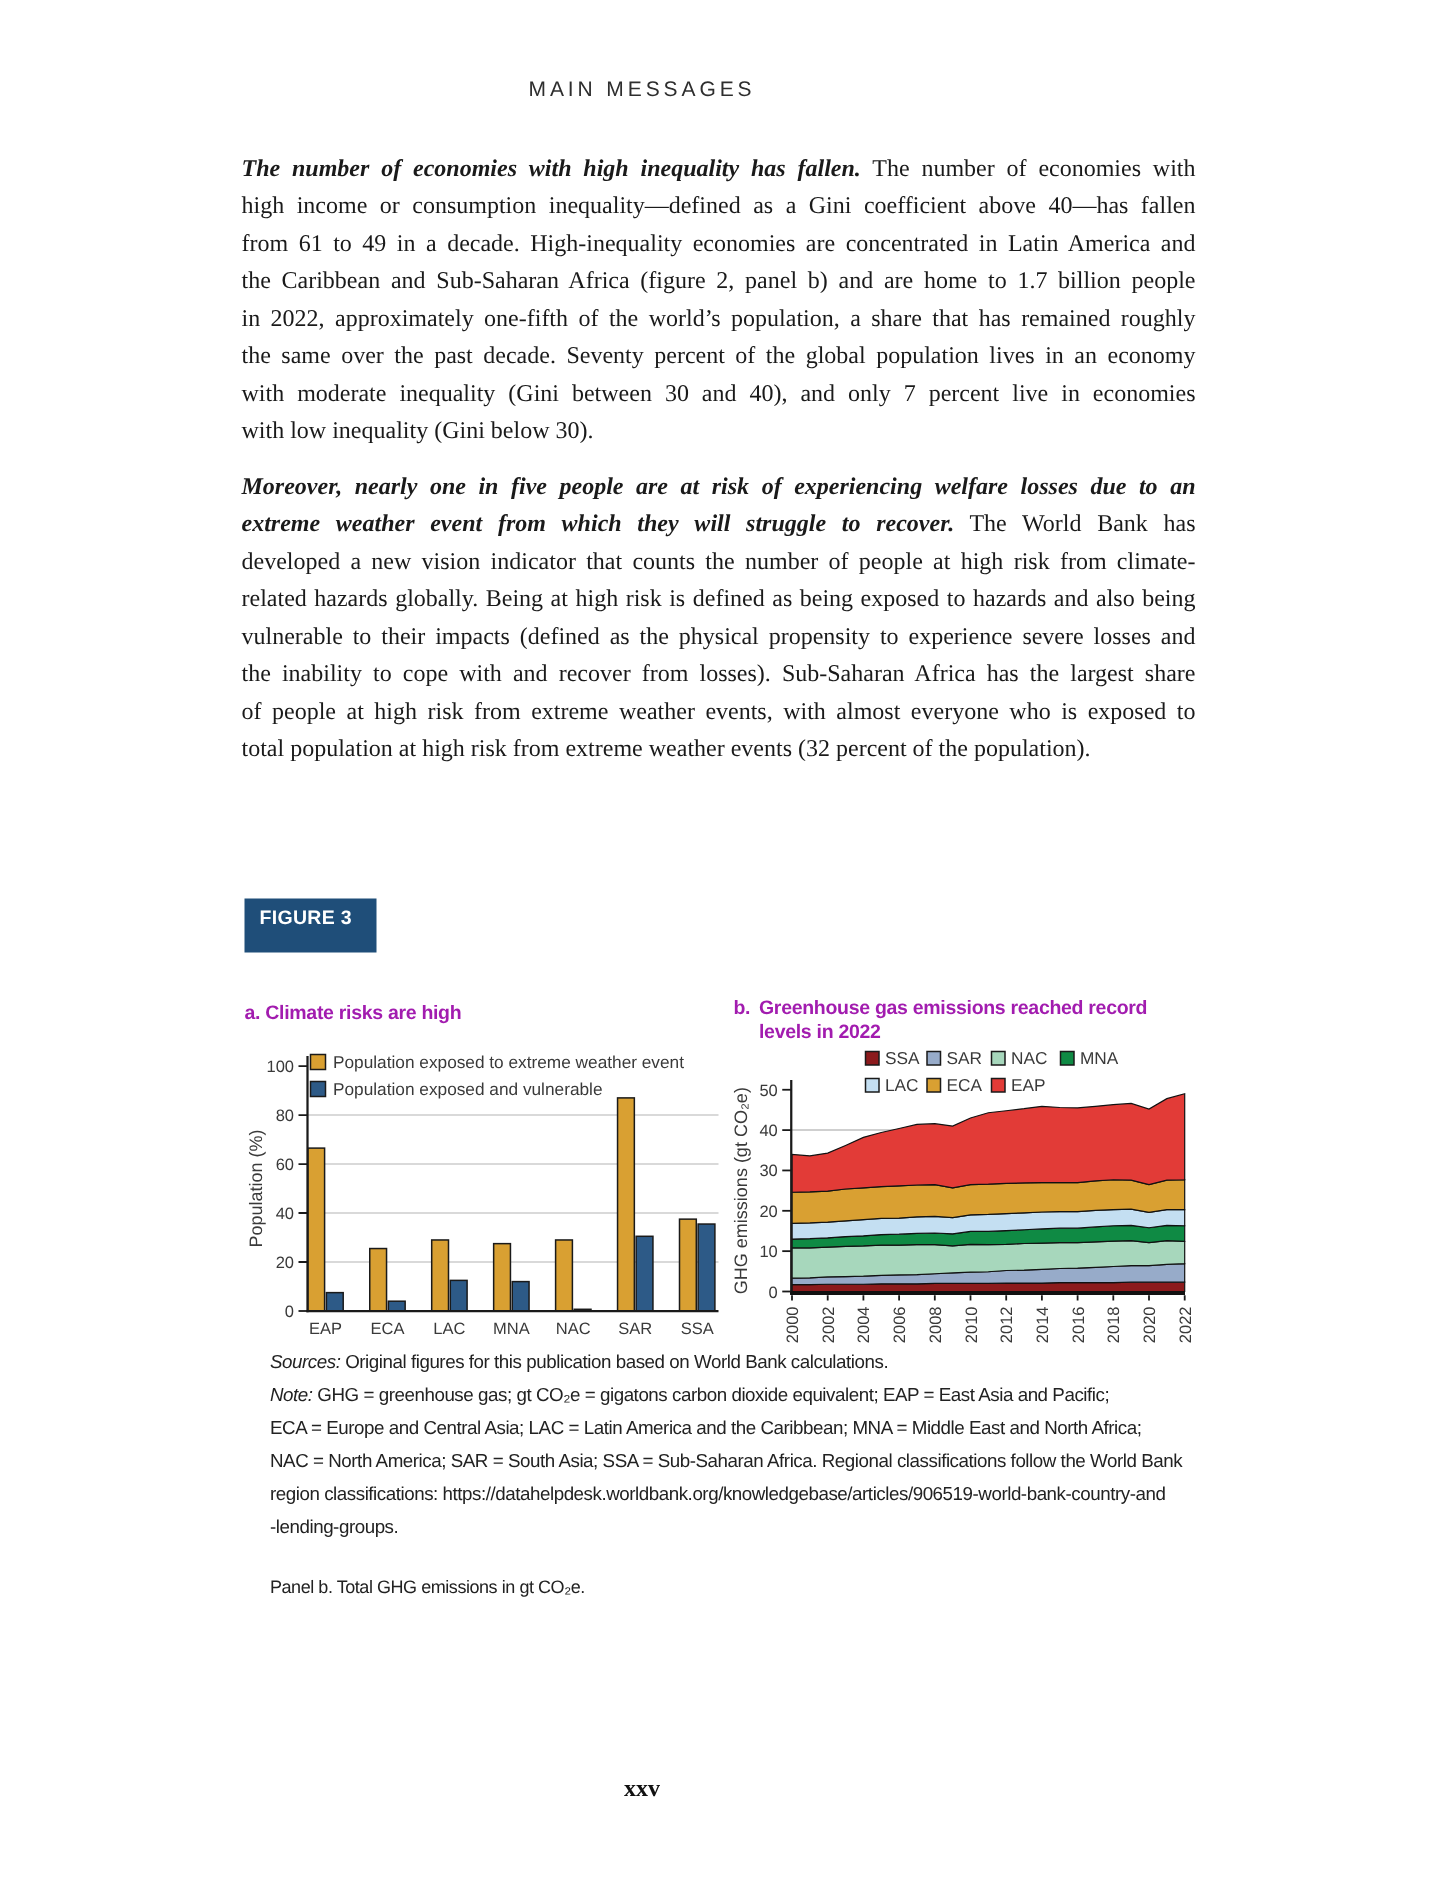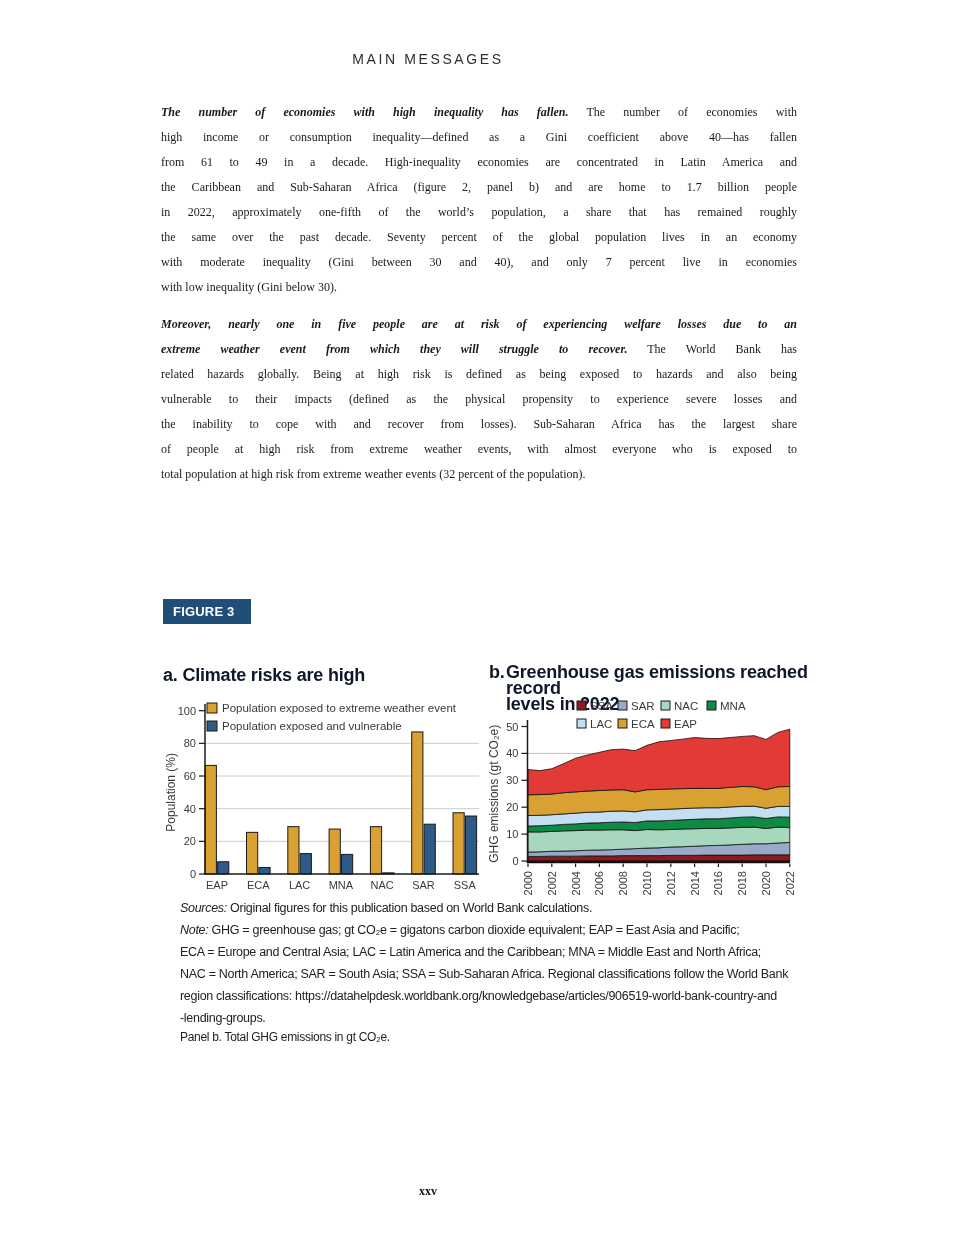--- a/index.html
+++ b/index.html
@@ -1,48 +1,48 @@
 <!DOCTYPE html>
 <html><head>
 <meta charset="utf-8">
 <style>
   html,body{margin:0;padding:0;background:#ffffff;}
   .page{position:relative;width:856px;height:1260px;background:#ffffff;overflow:hidden;
         font-family:"Liberation Serif","DejaVu Serif",serif;color:#1a1a1a;}
   .header{position:absolute;top:51px;left:0;right:0;text-align:center;
           font-family:"Liberation Sans","DejaVu Sans",sans-serif;
           font-size:14px;letter-spacing:2.6px;color:#2e2e2e;}
-  .para{position:absolute;left:161px;width:636px;font-size:12px;line-height:25px;}
+  .para{position:absolute;left:161px;width:636px;font-size:16px;line-height:25px;}
   #para1{top:100px;}
   #para2{top:312px;}
   .tline{text-align:justify;text-align-last:justify;}
   .tline.tlast{text-align-last:left;}
   .lead{font-weight:bold;font-style:italic;}
   .figlabel{position:absolute;left:163px;top:599px;background:#1F4E79;color:#ffffff;
             font-family:"Liberation Sans","DejaVu Sans",sans-serif;font-weight:bold;
-            font-size:13px;padding:5px 16px 5px 10px;letter-spacing:0.2px;}
+            font-size:13px;padding:5px 16px 16px 10px;letter-spacing:0.2px;}
   .figtitle{position:absolute;left:163px;top:629px;font-family:"Liberation Sans","DejaVu Sans",sans-serif;
             font-weight:bold;font-size:15px;letter-spacing:-0.2px;color:#101010;}
   .ptitle{position:absolute;font-family:"Liberation Sans","DejaVu Sans",sans-serif;
-          font-weight:bold;font-size:18px;letter-spacing:-0.2px;color:#0f172a;line-height:16px;}
+          font-weight:bold;font-size:13px;letter-spacing:-0.2px;color:#a21caf;line-height:16px;}
   #ptitle-a{left:163px;top:667px;}
   #ptitle-b{left:489px;top:664px;display:flex;}
   #ptitle-b .prefix{width:17px;flex:none;}
   .chart{position:absolute;}
   #chart-a{left:161px;top:692px;}
   #chart-b{left:486px;top:692px;}
   .notes{position:absolute;left:180px;top:897px;width:645px;
          font-family:"Liberation Sans","DejaVu Sans",sans-serif;font-size:12.5px;
          letter-spacing:-0.3px;line-height:22px;color:#222222;white-space:nowrap;}
   .notes .nlab{font-style:italic;}
   .panel-note{font-size:12px;line-height:17px;}
   .panel-note.first{margin-top:3px;}
-  .panel-note.second{margin-top:0;}
+  .panel-note.second{margin-top:21px;}
   .pagenum{position:absolute;top:1184px;left:0;right:0;text-align:center;
-           font-weight:bold;font-size:12px;color:#111111;}
+           font-weight:bold;font-size:16px;color:#111111;}
   svg text{font-family:"Liberation Sans","DejaVu Sans",sans-serif;}
 </style>
 </head>
 <body>
 
 <div class="page">
 
   <div class="header">MAIN MESSAGES</div>
 
   <div class="para" id="para1">
@@ -51,20 +51,21 @@
       <div class="tline"><span>from 61 to 49 in a decade. High-inequality economies are concentrated in Latin America and</span></div>
       <div class="tline"><span>the Caribbean and Sub-Saharan Africa (figure 2, panel b) and are home to 1.7 billion people</span></div>
       <div class="tline"><span>in 2022, approximately one-fifth of the world’s population, a share that has remained roughly</span></div>
       <div class="tline"><span>the same over the past decade. Seventy percent of the global population lives in an economy</span></div>
       <div class="tline"><span>with moderate inequality (Gini between 30 and 40), and only 7 percent live in economies</span></div>
       <div class="tline tlast"><span>with low inequality (Gini below 30).</span></div>
     </div>
   <div class="para" id="para2">
       <div class="tline"><span class="lead">Moreover, nearly one in five people are at risk of experiencing welfare losses due to an</span></div>
       <div class="tline"><span class="lead">extreme weather event from which they will struggle to recover.</span><span> The World Bank has</span></div>
+      <div class="tline"><span>developed a new vision indicator that counts the number of people at high risk from climate-</span></div>
       <div class="tline"><span>related hazards globally. Being at high risk is defined as being exposed to hazards and also being</span></div>
       <div class="tline"><span>vulnerable to their impacts (defined as the physical propensity to experience severe losses and</span></div>
       <div class="tline"><span>the inability to cope with and recover from losses). Sub-Saharan Africa has the largest share</span></div>
       <div class="tline"><span>of people at high risk from extreme weather events, with almost everyone who is exposed to</span></div>
       <div class="tline tlast"><span>total population at high risk from extreme weather events (32 percent of the population).</span></div>
     </div>
 
   <div class="figlabel">FIGURE 3</div>
 
   <div class="ptitle" id="ptitle-a">a. Climate risks are high</div>

